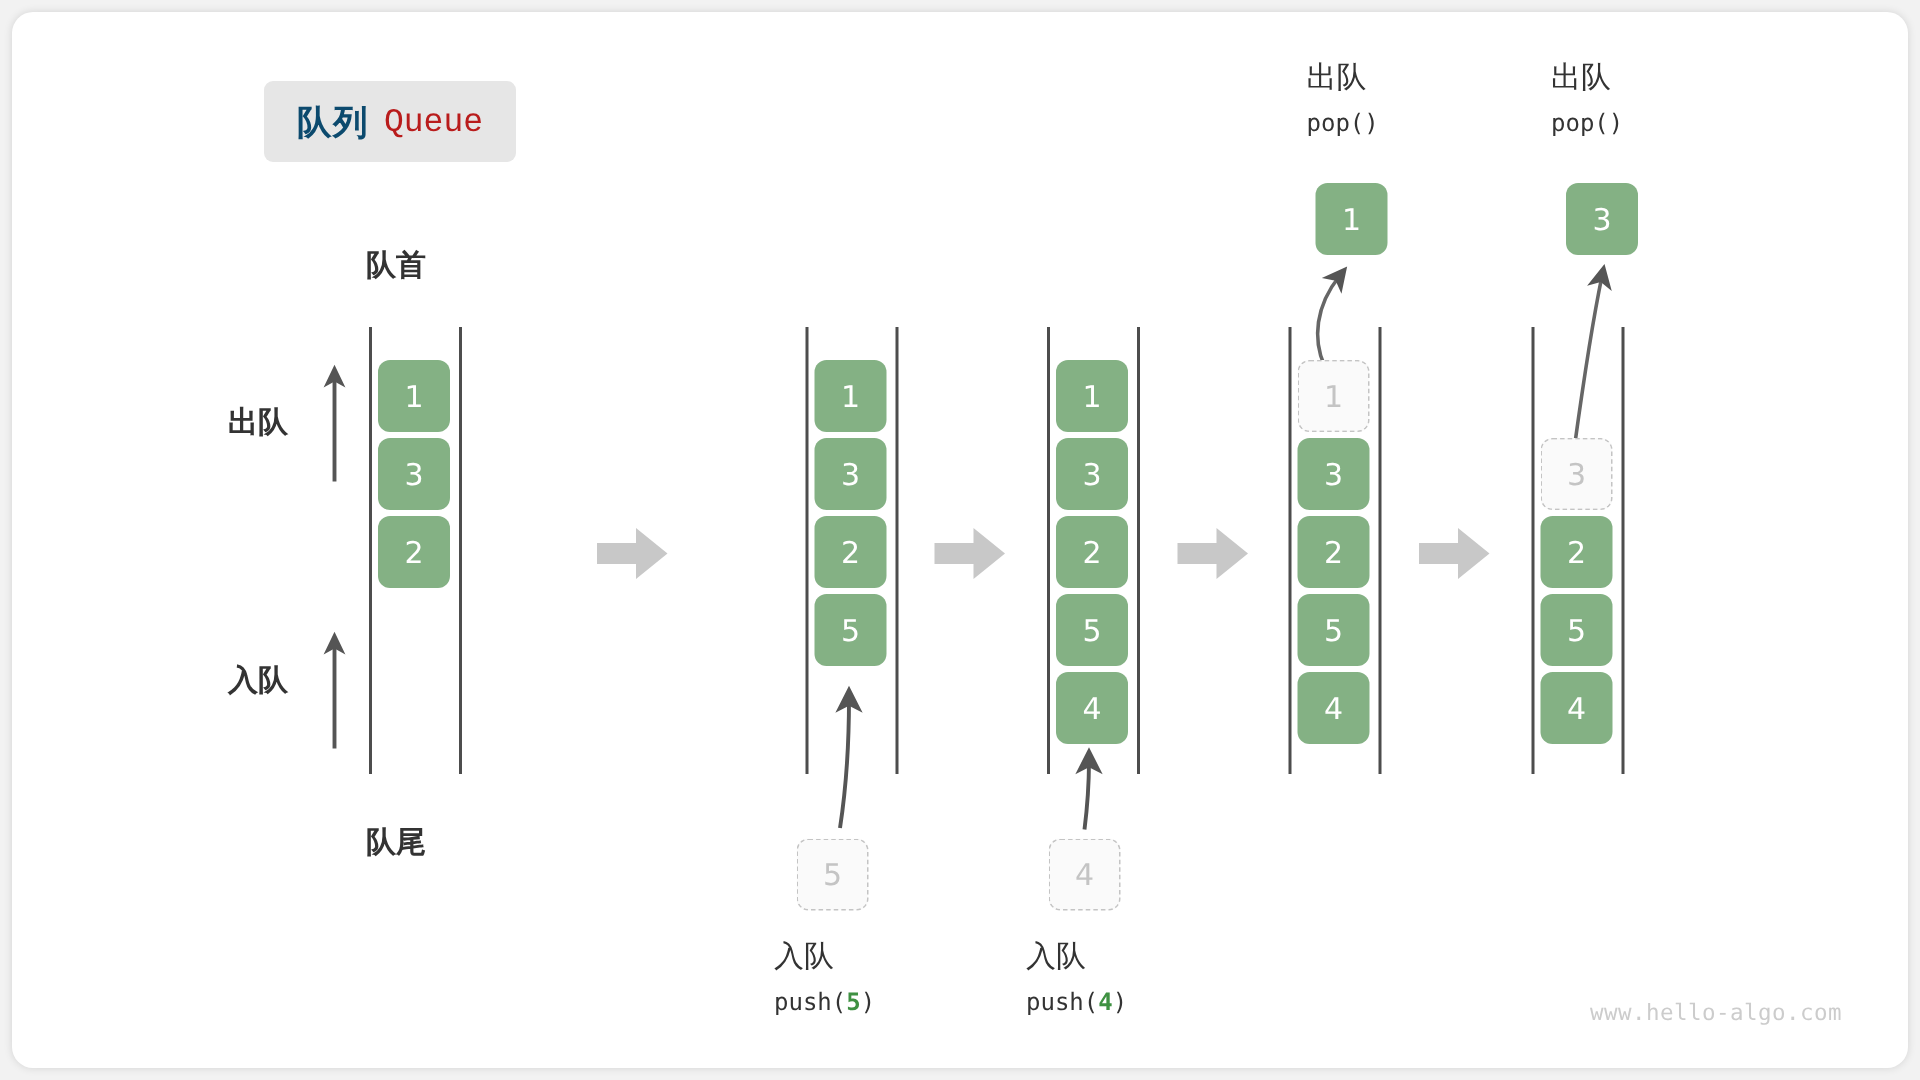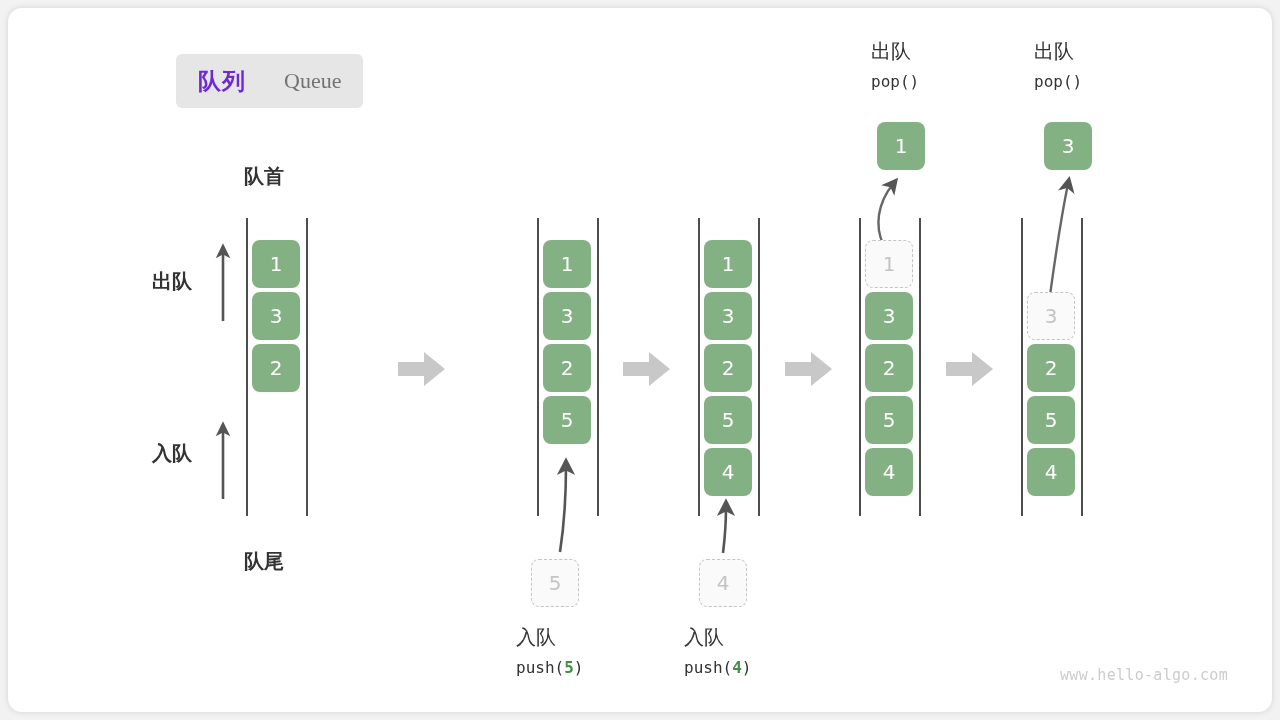--- a/index.html
+++ b/index.html
@@ -39,29 +39,28 @@
     padding: 0 22px;
     background: #e6e6e6;
     border-radius: 6px;
     display: flex;
     align-items: center;
     gap: 10px;
   }
   .title-cn {
     font-size: 23px;
     font-weight: bold;
-    color: #6d28d9;
+    color: #0c4a6e;
     font-family: Liberation Mono, monospace;
     letter-spacing: 1px;
   }
   .title-en {
     font-size: 22px;
-    color: #737373;
-    font-family: Liberation Serif, serif;
-    margin-left: 28px;
+    color: #b91c1c;
+    font-family: Liberation Mono, monospace;
   }
 
   
   .lbl-cn {
     position: absolute;
     font-family: Liberation Mono, monospace;
     font-weight: bold;
     font-size: 20px;
     color: #333333;
     white-space: nowrap;

